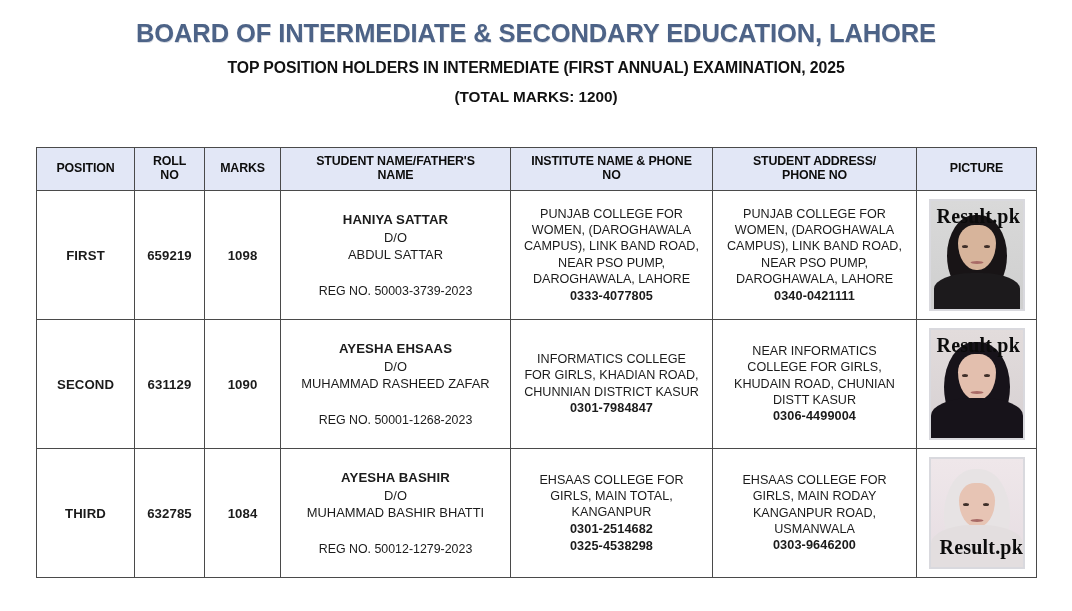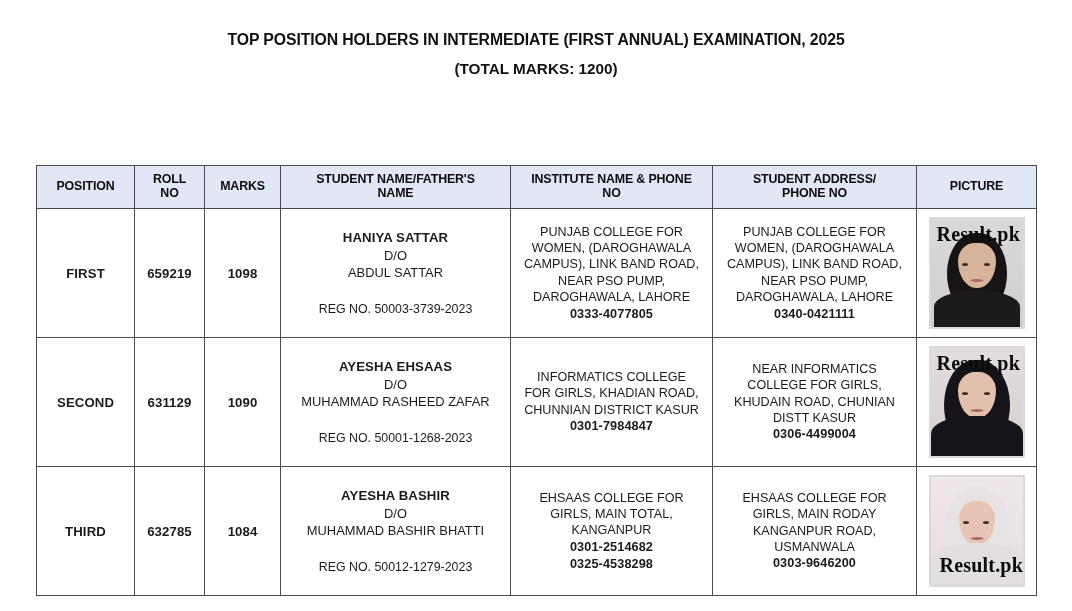--- a/index.html
+++ b/index.html
@@ -56,21 +56,21 @@
     color: #111111;
     margin-top: 11px;
     letter-spacing: -0.2px;
     line-height: 1.15;
   }
 
   
   .table-wrap {
     position: absolute;
     left: 36px;
-    top: 165px;
+    top: 147px;
     width: 1000px;
   }
   table.results {
     border-collapse: collapse;
     table-layout: fixed;
     width: 1000px;
     border: 1px solid #3b3b3b;
   }
   table.results th,
   table.results td {
@@ -225,20 +225,21 @@
   .t3 .p-hair { top: 10px; width: 66px; height: 84px; background: #e7e3e4; }
   .t3 .p-face { top: 24px; width: 36px; height: 44px; background: #e7c4b4; }
   .t3 .p-body { width: 92px; height: 42px; background: #e3dedf; }
 </style>
 </head>
 <body>
 
 <div class="page">
 
   <div class="heading-block">
+    <div class="board-title">BOARD OF INTERMEDIATE &amp; SECONDARY EDUCATION, LAHORE</div>
     <div class="exam-line">TOP POSITION HOLDERS IN INTERMEDIATE (FIRST ANNUAL) EXAMINATION, 2025</div>
     <div class="total-marks">(TOTAL MARKS: 1200)</div>
   </div>
 
   <div class="table-wrap">
     <table class="results">
       <colgroup>
         <col class="c-position">
           <col class="c-roll">
           <col class="c-marks">

